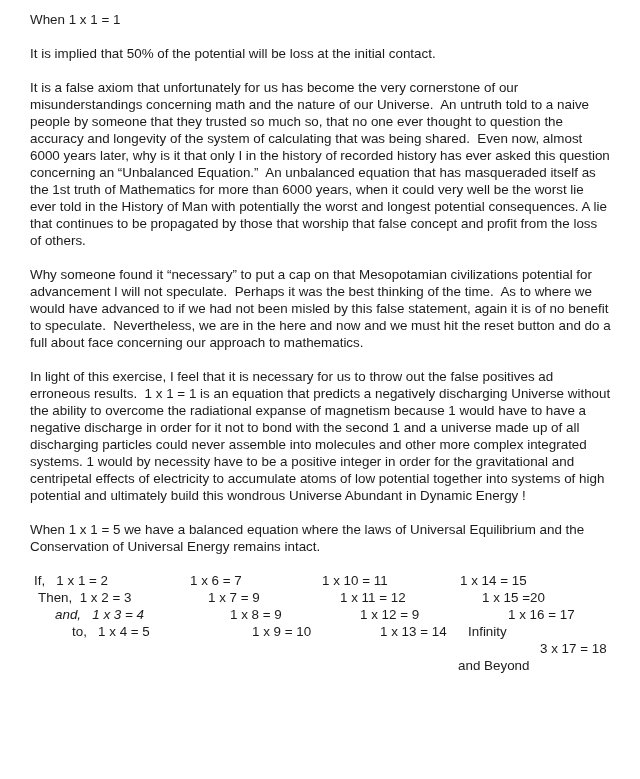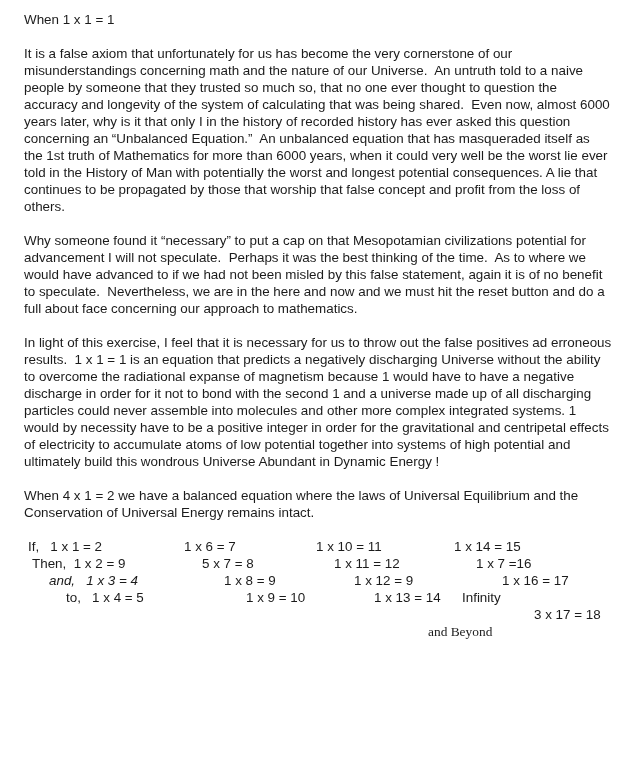--- a/index.html
+++ b/index.html
@@ -10,21 +10,21 @@
   body {
     width: 640px;
     height: 779px;
     font-family: "Liberation Sans", "DejaVu Sans", sans-serif;
     font-size: 13.4px;
     line-height: 17px;
     color: #1b1b1b;
     -webkit-font-smoothing: antialiased;
   }
   .doc {
-    padding: 11px 28px 0 24px;
+    padding: 11px 28px 0 30px;
     position: relative;
   }
   .doc p {
     margin: 0 0 17px 0;
     white-space: pre-wrap;
   }
   .equation-block {
     position: relative;
     height: 104px;
   }
@@ -47,44 +47,45 @@
   .r2c1 { left: 200px; top: 34px; }
   .r2c2 { left: 330px; top: 34px; }
   .r2c3 { left: 478px; top: 34px; }
 
   .r3c0 { left: 42px;  top: 51px; }
   .r3c1 { left: 222px; top: 51px; }
   .r3c2 { left: 350px; top: 51px; }
   .r3c3 { left: 438px; top: 51px; }
 
   .r4c0 { left: 510px; top: 68px; }
-  .r5c0 { left: 404px; top: 85px; font-family: Liberation Serif, serif; }
+  .r5c0 { left: 428px; top: 85px; }
 </style>
 </head>
 <body>
 
 <div class="doc">
 
   <p>When 1 x 1 = 1</p>
 
+  <p>It is implied that 50% of the potential will be loss at the initial contact.</p>
   <p>It is a false axiom that unfortunately for us has become the very cornerstone of our misunderstandings concerning math and the nature of our Universe.  An untruth told to a naive people by someone that they trusted so much so, that no one ever thought to question the accuracy and longevity of the system of calculating that was being shared.  Even now, almost 6000 years later, why is it that only I in the history of recorded history has ever asked this question concerning an “Unbalanced Equation.”  An unbalanced equation that has masqueraded itself as the 1st truth of Mathematics for more than 6000 years, when it could very well be the worst lie ever told in the History of Man with potentially the worst and longest potential consequences. A lie that continues to be propagated by those that worship that false concept and profit from the loss of others.</p>
   <p>Why someone found it “necessary” to put a cap on that Mesopotamian civilizations potential for advancement I will not speculate.  Perhaps it was the best thinking of the time.  As to where we would have advanced to if we had not been misled by this false statement, again it is of no benefit to speculate.  Nevertheless, we are in the here and now and we must hit the reset button and do a full about face concerning our approach to mathematics.</p>
   <p>In light of this exercise, I feel that it is necessary for us to throw out the false positives ad erroneous results.  1 x 1 = 1 is an equation that predicts a negatively discharging Universe without the ability to overcome the radiational expanse of magnetism because 1 would have to have a negative discharge in order for it not to bond with the second 1 and a universe made up of all discharging particles could never assemble into molecules and other more complex integrated systems. 1 would by necessity have to be a positive integer in order for the gravitational and centripetal effects of electricity to accumulate atoms of low potential together into systems of high potential and ultimately build this wondrous Universe Abundant in Dynamic Energy !</p>
-  <p>When 4 x 1 = 2 we have a balanced equation where the laws of Universal Equilibrium and the Conservation of Universal Energy remains intact.</p>
+  <p>When 1 x 1 = 5 we have a balanced equation where the laws of Universal Equilibrium and the Conservation of Universal Energy remains intact.</p>
 
   <div class="equation-block">
     <span class="eq-cell r0c0">If,   1 x 1 = 2</span>
     <span class="eq-cell r0c1">1 x 6 = 7</span>
     <span class="eq-cell r0c2">1 x 10 = 11</span>
     <span class="eq-cell r0c3">1 x 14 = 15</span>
 
-    <span class="eq-cell r1c0">Then,  1 x 2 = 9</span>
-    <span class="eq-cell r1c1">5 x 7 = 8</span>
+    <span class="eq-cell r1c0">Then,  1 x 2 = 3</span>
+    <span class="eq-cell r1c1">1 x 7 = 9</span>
     <span class="eq-cell r1c2">1 x 11 = 12</span>
-    <span class="eq-cell r1c3">1 x 7 =16</span>
+    <span class="eq-cell r1c3">1 x 15 =20</span>
 
     <span class="eq-cell r2c0">and,   1 x 3 = 4</span>
     <span class="eq-cell r2c1">1 x 8 = 9</span>
     <span class="eq-cell r2c2">1 x 12 = 9</span>
     <span class="eq-cell r2c3">1 x 16 = 17</span>
 
     <span class="eq-cell r3c0">to,   1 x 4 = 5</span>
     <span class="eq-cell r3c1">1 x 9 = 10</span>
     <span class="eq-cell r3c2">1 x 13 = 14</span>
     <span class="eq-cell r3c3">Infinity</span>

